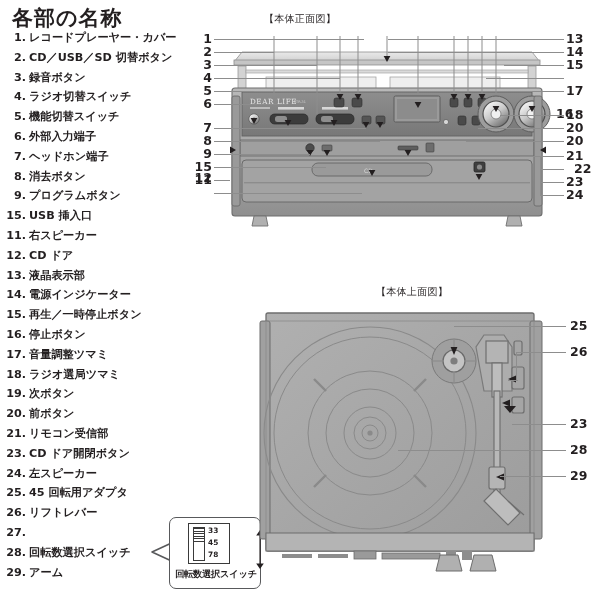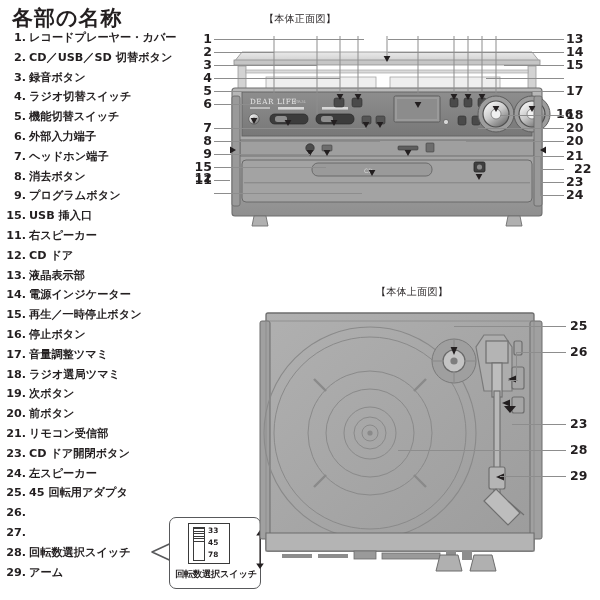--- a/index.html
+++ b/index.html
@@ -207,20 +207,21 @@
       <div class="part-row">
           <span class="part-num">24.</span>
           <span class="part-label">左スピーカー</span>
         </div>
       <div class="part-row">
           <span class="part-num">25.</span>
           <span class="part-label">45 回転用アダプタ</span>
         </div>
       <div class="part-row">
           <span class="part-num">26.</span>
+          <span class="part-label">リフトレバー</span>
         </div>
       <div class="part-row">
           <span class="part-num">27.</span>
         </div>
       <div class="part-row">
           <span class="part-num">28.</span>
           <span class="part-label">回転数選択スイッチ</span>
         </div>
       <div class="part-row">
           <span class="part-num">29.</span>

